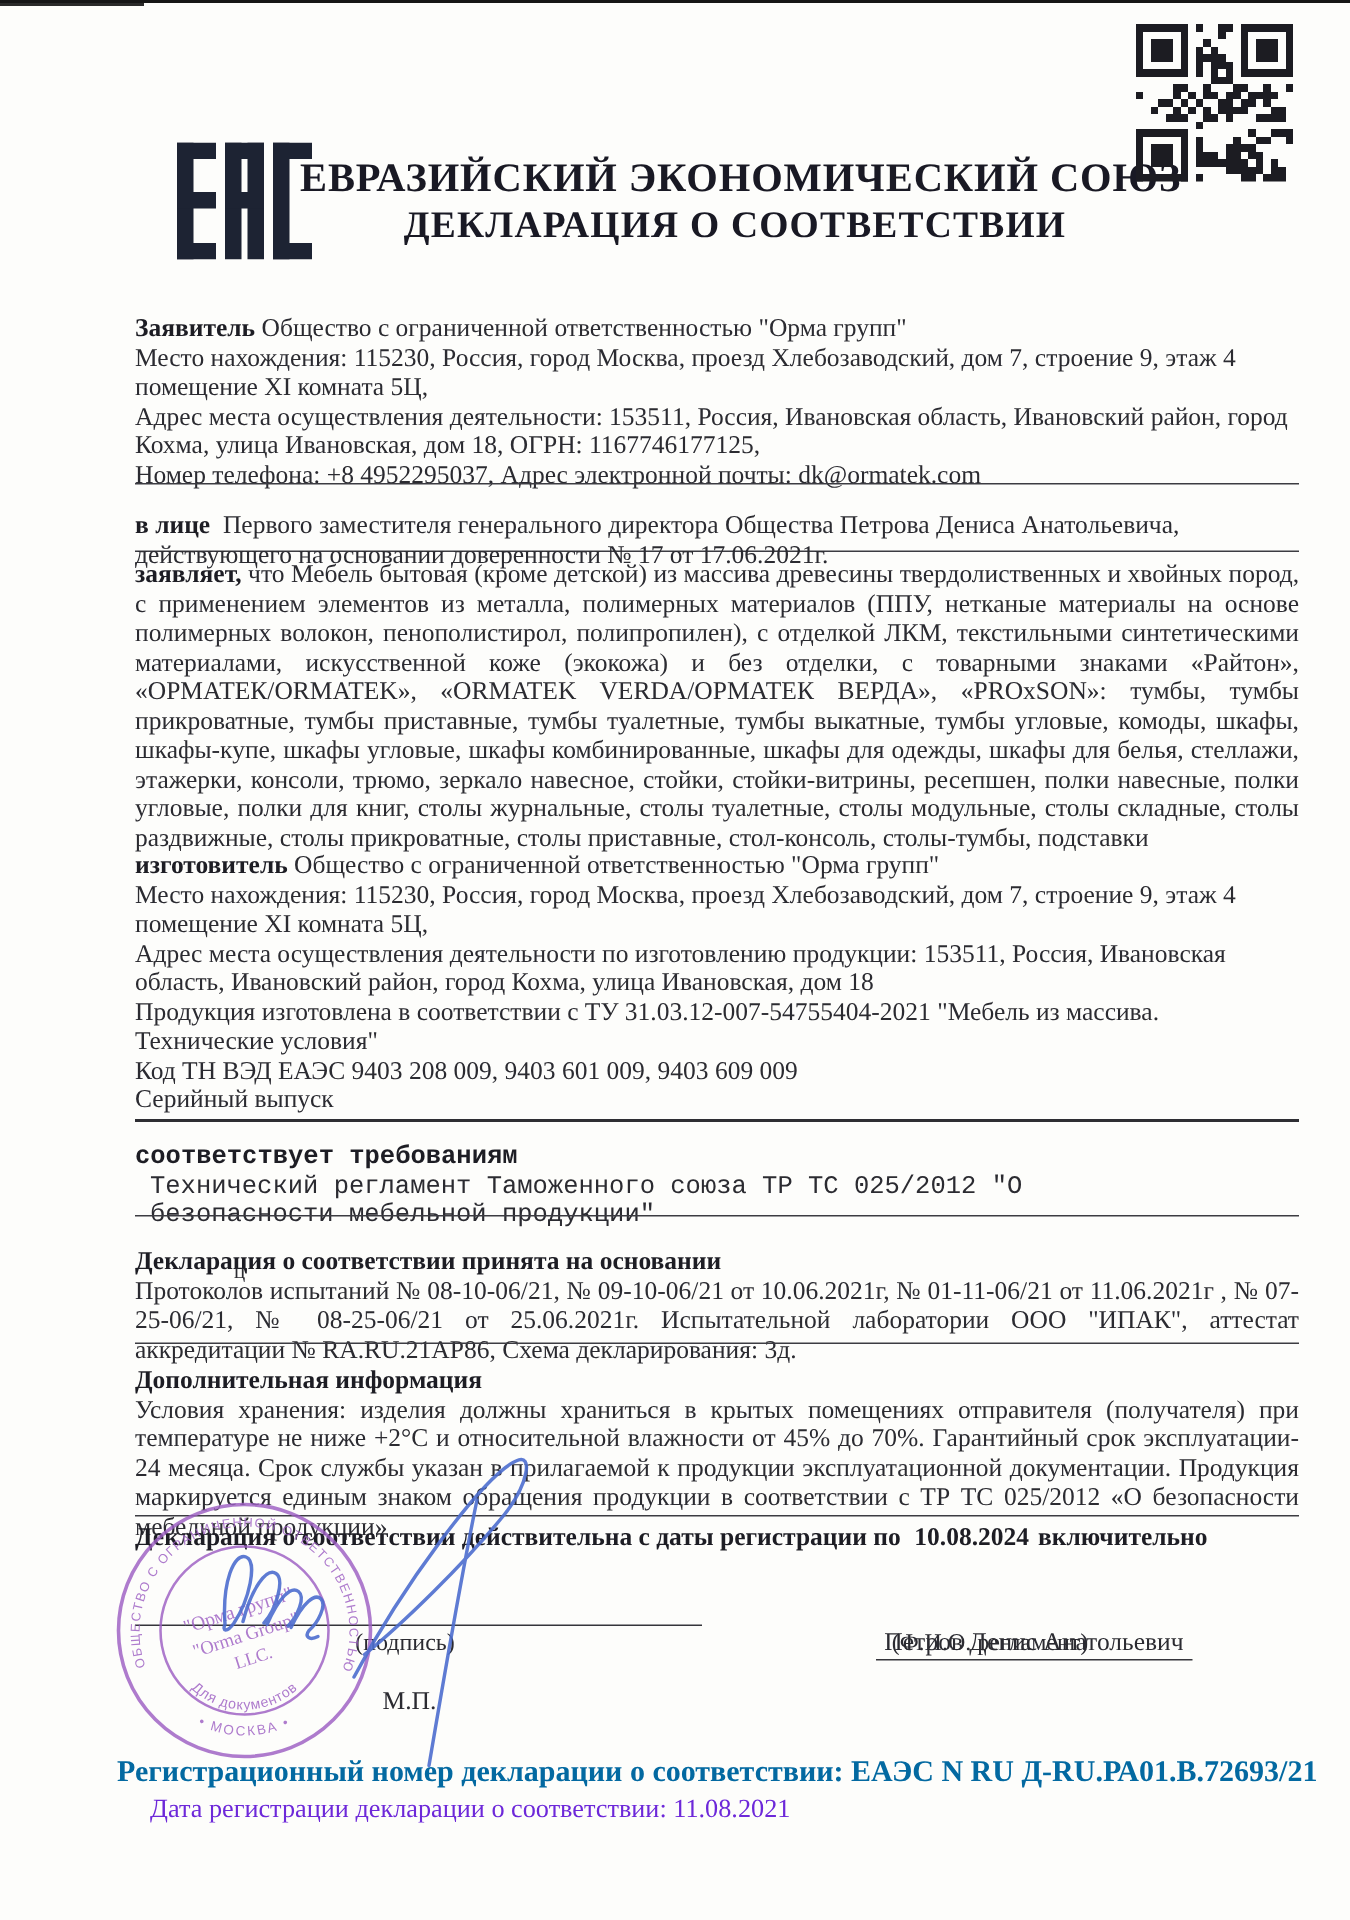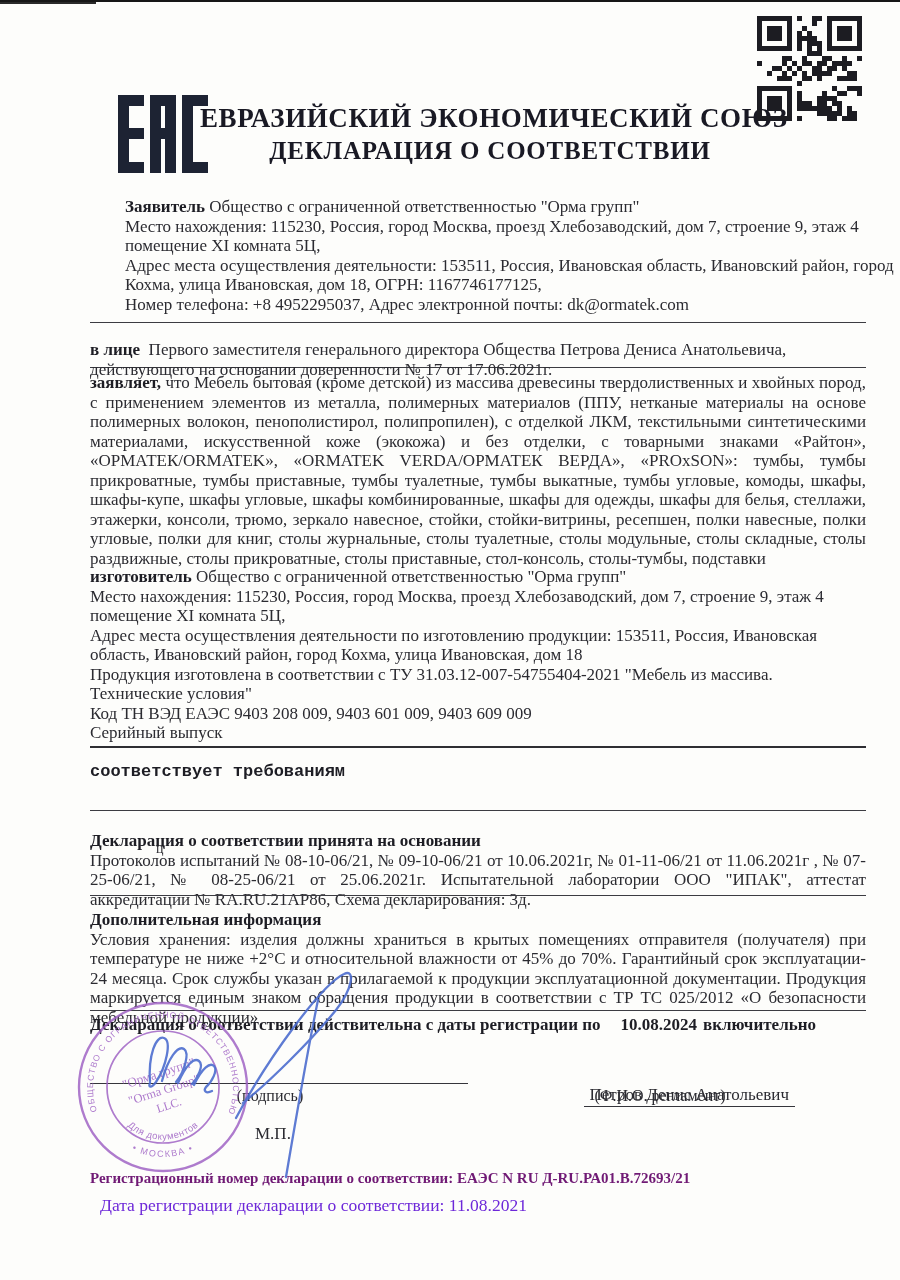--- a/index.html
+++ b/index.html
@@ -18,45 +18,45 @@
   .title-union{font-size:27px;font-weight:bold;letter-spacing:.6px;line-height:34px;white-space:nowrap;}
   .title-doc{font-size:25px;font-weight:bold;letter-spacing:.8px;line-height:32px;white-space:nowrap;}
   .qr{position:absolute;left:757px;top:16px;width:105px;height:105px;}
 
   
   .main-col{position:absolute;left:90px;top:197px;width:776px;font-size:17px;line-height:19.5px;}
   .main-col p{margin:0;}
   .sec{position:absolute;left:0;width:776px;}
   .b{font-weight:bold;color:#1d1d24;}
   .just{text-align:justify;}
-  .sec-applicant{top:0;margin-left:35px;}
+  .sec-applicant{top:12px;}
   .sec-representative{top:125px;border-top:1.4px solid #3c3c42;border-bottom:1.4px solid #3c3c42;height:46px;padding-top:17px;box-sizing:border-box;}
   .sec-declares{top:176px;}
   .sec-manufacturer{top:370px;}
   .sec-compliance{top:549px;border-top:2.6px solid #2e2e33;padding-top:14px;font-family:Liberation Mono, monospace;}
   .sec-compliance .reg-text{padding-left:10px;width:610px;}
   .sec-basis{top:613px;border-top:1.5px solid #3c3c42;padding-top:20px;}
   .sec-additional{top:698px;border-top:1.5px solid #3c3c42;padding-top:14px;}
   .sec-validity{top:813px;border-top:1.5px solid #3c3c42;padding-top:4px;font-weight:bold;color:#1d1d24;}
-  .sec-validity .vdate{margin-left:20px;}
+  .sec-validity .vdate{margin-left:9px;}
   .sec-validity .vsuf{margin-left:6px;}
   .artifact-ts{position:absolute;left:156px;top:841px;font-size:14px;color:#2b2b31;}
 
   
   .sig-line{position:absolute;left:90px;top:1083px;width:378px;border-top:1.6px solid #35353b;}
   .cap-podpis{position:absolute;left:170px;top:1087px;width:200px;text-align:center;font-size:16px;}
   .cap-mp{position:absolute;left:255px;top:1124px;font-size:17px;}
   .fio-name{position:absolute;left:525px;top:1061px;width:270px;text-align:right;font-size:17px;margin-top:24px;}
   .fio-name span{display:inline-block;border-bottom:1.4px solid #35353b;padding:0 6px 1px 6px;}
   .cap-fio{position:absolute;left:525px;top:1087px;width:270px;text-align:center;font-size:16px;}
   .stamp{position:absolute;left:76px;top:1000px;width:174px;height:174px;opacity:.82;}
   .signature-svg{position:absolute;left:120px;top:952px;width:262px;height:235px;}
 
   
-  .reg1{position:absolute;left:90px;top:1170px;font-size:15px;font-weight:bold;color:#701a75;}
+  .reg1{position:absolute;left:78px;top:1170px;font-size:20px;font-weight:bold;color:#0369a1;}
   .reg2{position:absolute;left:100px;top:1195px;font-size:17.5px;font-weight:normal;color:#6d28d9;}
 </style>
 </head>
 <body>
 
 <div class="page">
   <div class="scan-edge-top"></div>
   <div class="scan-edge-top2"></div>
 
   <svg class="eac-logo" viewBox="0 0 90 78">
@@ -231,20 +231,21 @@
       <p><span class="b">изготовитель</span> <span>Общество с ограниченной ответственностью "Орма групп"</span></p>
       <p>Место нахождения: 115230, Россия, город Москва, проезд Хлебозаводский, дом 7, строение 9, этаж 4 помещение XI комната 5Ц,</p>
       <p>Адрес места осуществления деятельности по изготовлению продукции: 153511, Россия, Ивановская область, Ивановский район, город Кохма, улица Ивановская, дом 18</p>
       <p>Продукция изготовлена в соответствии с ТУ 31.03.12-007-54755404-2021 "Мебель из массива. Технические условия"</p>
       <p>Код ТН ВЭД ЕАЭС  9403 208 009, 9403 601 009, 9403 609 009</p>
       <p>Серийный выпуск</p>
     </div>
 
     <div class="sec sec-compliance">
       <p class="b">соответствует требованиям</p>
+      <p class="reg-text">Технический регламент Таможенного союза ТР ТС 025/2012 "О безопасности мебельной продукции"</p>
     </div>
 
     <div class="sec sec-basis just">
       <p class="b" style="text-align:left;">Декларация о соответствии принята на основании</p>
       <p>Протоколов испытаний № 08-10-06/21, № 09-10-06/21 от 10.06.2021г, № 01-11-06/21 от 11.06.2021г , № 07-25-06/21,  №  08-25-06/21  от  25.06.2021г.  Испытательной  лаборатории  ООО  "ИПАК",  аттестат аккредитации № RA.RU.21АР86, Схема декларирования: 3д.</p>
     </div>
 
     <div class="sec sec-additional just">
       <p class="b" style="text-align:left;">Дополнительная информация</p>
       <p>Условия хранения: изделия должны храниться в крытых помещениях отправителя (получателя) при температуре не ниже +2°С и относительной влажности от 45% до 70%. Гарантийный срок эксплуатации- 24 месяца. Срок службы указан в прилагаемой к продукции эксплуатационной документации. Продукция маркируется единым знаком обращения продукции в соответствии с ТР ТС 025/2012 «О безопасности мебельной продукции»</p>

